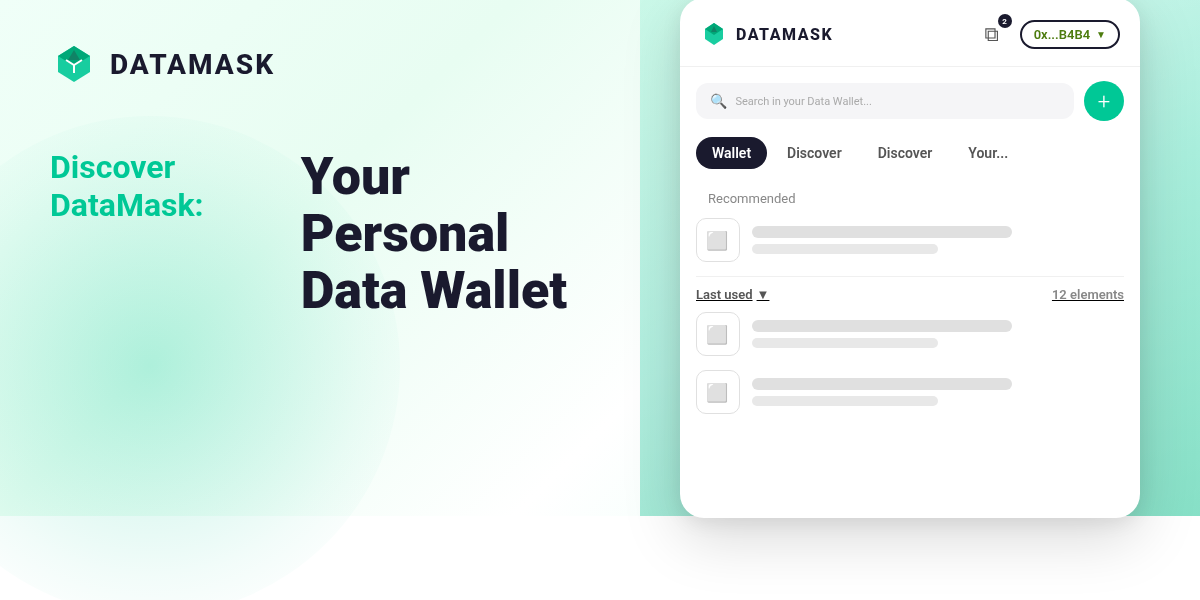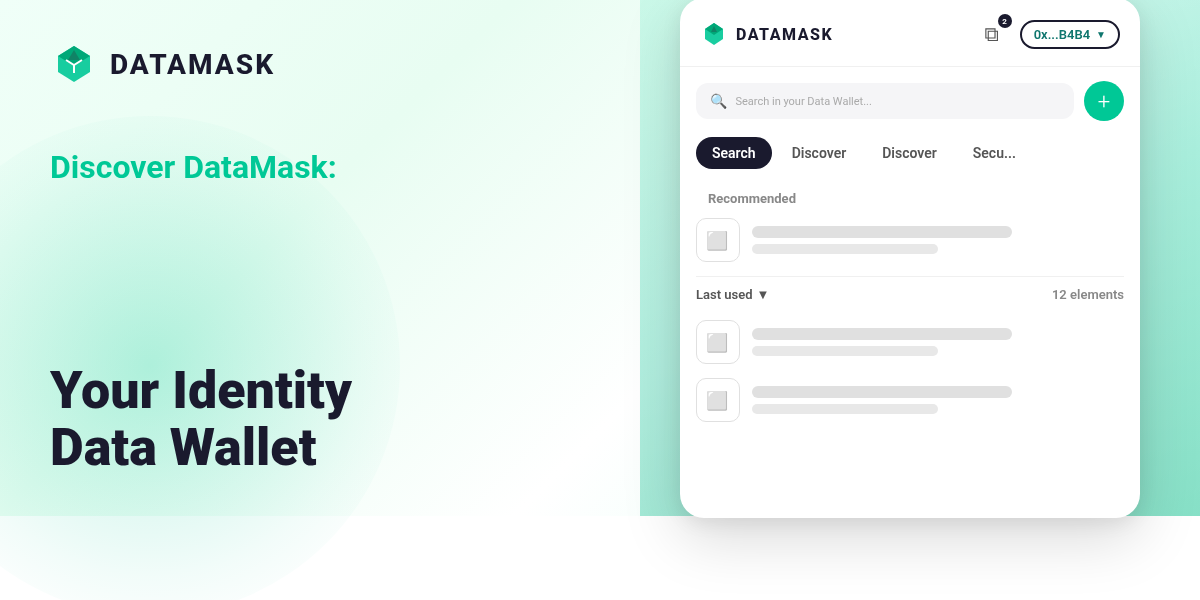--- a/index.html
+++ b/index.html
@@ -45,22 +45,22 @@
     .logo-text {
       font-size: 28px;
       font-weight: 800;
       letter-spacing: 2px;
       color: #1a1a2e;
     }
 
     .hero-text {
       flex: 1;
       display: flex;
-      flex-direction: column;
-      justify-content: space-between;
+      flex-direction: row;
+      justify-content: flex-start;
     }
 
     .hero-subtitle {
       font-size: 32px;
       font-weight: 700;
       color: #00c896;
       margin-bottom: 8px;
       line-height: 1.2;
     }
 
@@ -177,21 +177,21 @@
 
     .wallet-address {
       display: flex;
       align-items: center;
       gap: 6px;
       border: 2px solid #1a1a2e;
       border-radius: 20px;
       padding: 5px 12px;
       font-size: 13px;
       font-weight: 600;
-      color: #0f766e;
+      color: #4d7c0f;
       cursor: pointer;
     }
 
     .chevron-down {
       font-size: 10px;
     }
 
     
     .search-row {
       padding: 14px 16px 10px;
@@ -264,21 +264,21 @@
 
     
     .content-area {
       flex: 1;
       overflow: hidden;
       padding: 6px 16px 10px;
     }
 
     .section-label {
       font-size: 13px;
-      font-weight: 700;
+      font-weight: 400;
       color: #888;
       margin-bottom: 12px;
       margin-top: 6px;
       padding-left: 12px;
     }
 
     .list-item {
       display: flex;
       align-items: center;
       gap: 12px;
@@ -320,22 +320,23 @@
       height: 10px;
       background: #e8e8e8;
       border-radius: 5px;
       width: 50%;
     }
 
     .section-row {
       display: flex;
       align-items: flex-end;
       justify-content: space-between;
-      margin-bottom: 18px;
+      margin-bottom: 10px;
       margin-top: 8px;
+      text-decoration: underline;
     }
 
     .last-used-label {
       display: flex;
       align-items: center;
       gap: 4px;
       font-size: 13px;
       font-weight: 600;
       color: #555;
       cursor: pointer;
@@ -371,21 +372,21 @@
         <path d="M16 20l8 5 8-5" stroke="white" stroke-width="2" fill="none"></path>
         <path d="M24 25v8" stroke="white" stroke-width="2"></path>
         <polygon points="24,10 30,20 18,20" fill="#1a6b5a" opacity="0.6"></polygon>
       </svg>
       <span class="logo-text">DATAMASK</span>
     </div>
 
     <div class="hero-text">
       <div class="hero-subtitle">Discover DataMask:</div>
       <div class="hero-title">
-        <span>Your Identity</span><br>
+        <span>Your Personal</span><br>
         <span>Data Wallet</span>
       </div>
     </div>
 
   </div>
 
   <div class="right-panel">
     <div class="right-green-bg"></div>
 
     <div class="app-window">
@@ -416,30 +417,30 @@
           <span class="search-icon">🔍</span>
           <span class="search-placeholder">Search in your Data Wallet...</span>
         </div>
         <div class="add-btn">
           <span>+</span>
         </div>
       </div>
 
       <div class="tabs-row">
         <div class="tab active">
-          <span>Search</span>
+          <span>Wallet</span>
         </div>
         <div class="tab inactive">
           <span>Discover</span>
         </div>
         <div class="tab inactive">
           <span>Discover</span>
         </div>
         <div class="tab inactive">
-          <span>Secu...</span>
+          <span>Your...</span>
         </div>
       </div>
 
       <div class="content-area">
 
         <div class="section-label">Recommended</div>
 
         <div class="list-item">
           <div class="item-icon-box">
             <span class="item-icon">⬜</span>

